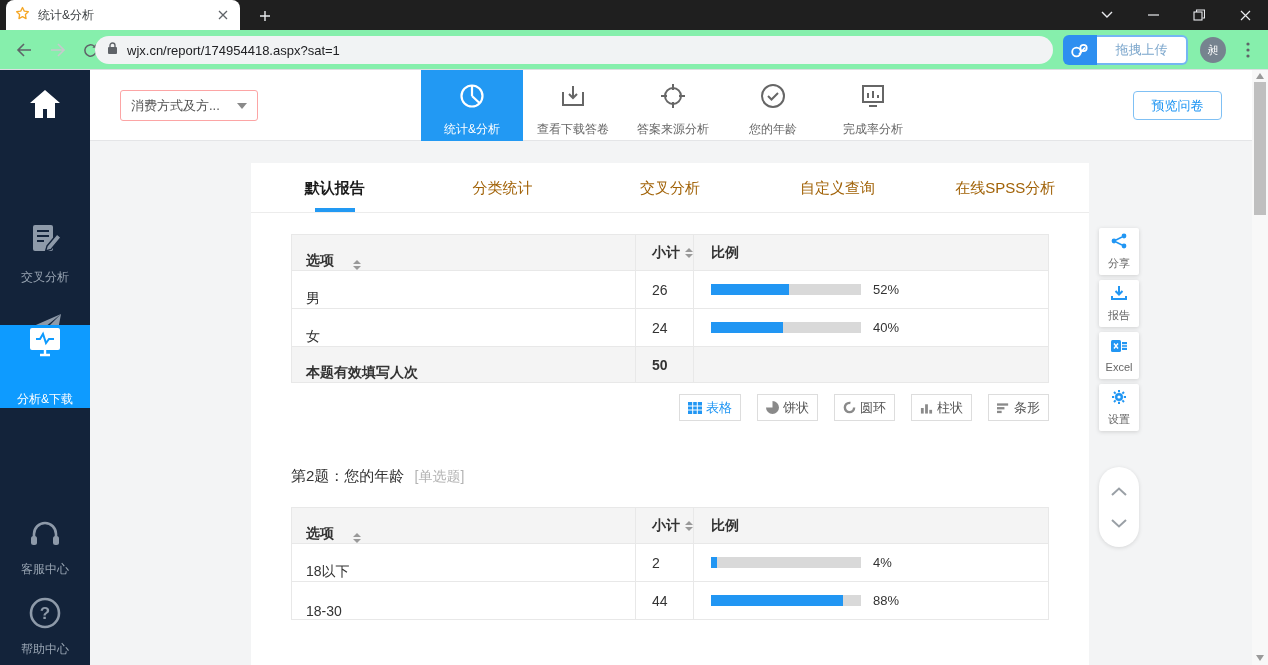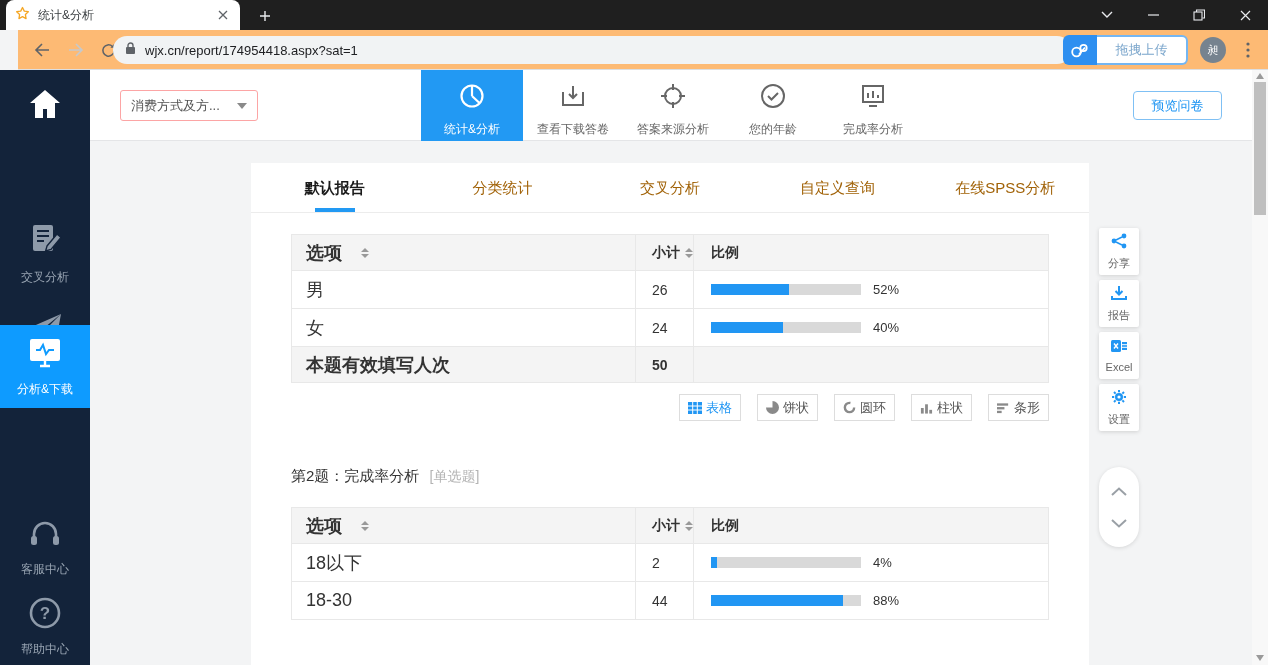--- a/index.html
+++ b/index.html
@@ -10,21 +10,21 @@
   }
   
   .tabstrip { position:absolute; top:0; left:0; right:0; height:30px; background:#1f1f1f; }
   .tab { position:absolute; left:6px; top:0; width:234px; height:30px; background:#fff;
          border-radius:8px 8px 0 0; display:flex; align-items:center; padding:0 9px; gap:8px; }
   .tab-title { flex:1; font-size:12px; color:#3c4043; white-space:nowrap; overflow:hidden; }
   .tab-close { width:16px; height:16px; display:flex; align-items:center; justify-content:center; }
   .newtab { position:absolute; left:252px; top:3px; width:26px; height:26px; display:flex; align-items:center; justify-content:center; }
   .wctrls { position:absolute; right:0; top:0; height:30px; display:flex; }
   .wctrl { width:46px; height:30px; display:flex; align-items:center; justify-content:center; }
-  .toolbar { position:absolute; top:30px; left:0; right:0; height:40px; background:#fdba74; border-bottom:1px solid #dcdee1;margin-left:18px; }
+  .toolbar { position:absolute; top:30px; left:0; right:0; height:40px; background:#86efac; border-bottom:1px solid #dcdee1; }
   .navbtn { position:absolute; top:8px; width:24px; height:24px; display:flex; align-items:center; justify-content:center; }
   .urlpill { position:absolute; left:95px; top:6px; width:958px; height:28px; background:#f1f3f4;
              border-radius:14px; display:flex; align-items:center; padding:0 12px; gap:9px; }
   .urltext { font-size:13px; color:#202124; }
   .ext { position:absolute; right:80px; top:5px; height:32px; display:flex; }
   .ext-icon { width:34px; height:30px; background:#2e8ff0; border-radius:6px 0 0 6px;
               display:flex; align-items:center; justify-content:center; }
   .ext-label { width:91px; height:30px; border:2px solid #74b6f2; border-left:none; border-radius:0 6px 6px 0;
                background:#fff; color:#7ba6cc; font-size:13px; display:flex; align-items:center; justify-content:center; }
   .avatar { position:absolute; right:42px; top:7px; width:26px; height:26px; border-radius:50%;
@@ -58,21 +58,21 @@
   .rtab.active { font-weight:bold; color:#1a1a1a; }
   .rtab.active::after { content:""; position:absolute; bottom:0; left:50%; margin-left:-20px;
                         width:40px; height:4px; background:#2299f3; }
   .qsection { padding:0 40px; }
   .qtitle-row { margin-top:38px; font-size:15px; color:#333; }
   .qtag { color:#b3b3b3; font-size:14px; margin-left:6px; }
   .qtable { margin-top:21px; width:758px; border:1px solid #e8e8e8; }
   .trow { display:flex; border-top:1px solid #e8e8e8; height:38px; align-items:center; background:#fff; }
   .trow.thead { border-top:none; height:35px; background:#f4f4f4; font-weight:bold; font-size:14px; }
   .trow.tfoot { background:#f4f4f4; font-weight:bold; }
-  .c-opt { width:343px; padding-left:14px; font-size:18px; align-self:stretch; display:flex; align-items:center;gap:14px; }
+  .c-opt { width:343px; padding-left:14px; font-size:14px; align-self:stretch; display:flex; align-items:flex-end;gap:14px; }
   .c-cnt { width:58px; padding-left:16px; font-size:14px; border-left:1px solid #e8e8e8; align-self:stretch; display:flex; align-items:center; }
   .c-ratio { flex:1; padding-left:17px; font-size:13px; border-left:1px solid #e8e8e8; align-self:stretch; display:flex; align-items:center; }
   .sort { display:inline-flex; flex-direction:column; margin-left:5px; gap:2px; }
   .sort i { width:0; height:0; border-left:4px solid transparent; border-right:4px solid transparent; }
   .sort .up { border-bottom:4px solid #999; }
   .sort .dn { border-top:4px solid #999; }
   .bar { width:150px; height:11px; background:#d9d9d9; }
   .bar-fill { height:11px; background:#2196f3; }
   .pct { margin-left:12px; font-size:13px; color:#333; }
   .ctype-row { width:758px; margin-top:11px; display:flex; justify-content:flex-end; gap:16px; }
@@ -208,21 +208,21 @@
     <span class="sb-label">交叉分析</span>
   </div>
   <div class="sb-item" style="top:242px">
     <span>
       <svg width="36" height="34" viewBox="0 0 36 34">
           <path d="M34 2L2 16l10 4zM34 2L14 22v9l6-7 9 5z" fill="#8e9aa9"></path>
         </svg>
     </span>
     <span class="sb-label">发送问卷</span>
   </div>
-  <div class="sb-item active" style="top:255px; height:83px; justify-content:center">
+  <div class="sb-item active" style="top:255px; height:83px; justify-content:space-between">
     <span>
       <svg width="36" height="34" viewBox="0 0 36 34">
           <rect x="3" y="3" width="30" height="22" rx="2" fill="#fff"></rect>
           <path d="M9 14h4l3-5 3 9 3-4h5" fill="none" stroke="#0e9bff" stroke-width="2"></path>
           <path d="M13 30h10M18 25v5" stroke="#fff" stroke-width="2.4"></path>
         </svg>
     </span>
     <span class="sb-label">分析&amp;下载</span>
   </div>
   <div class="sb-item" style="top:450px">
@@ -392,21 +392,21 @@
             <rect x="0" y="5" width="8" height="2.5" fill="#8a8a8a"></rect>
             <rect x="0" y="9" width="5" height="2.5" fill="#8a8a8a"></rect>
           </svg>
         <span>条形</span>
       </span>
     </div>
   </div>
 
   <div class="qsection">
     <div class="qtitle-row" style="margin-top:46px">
-      <span>第2题：完成率分析</span>
+      <span>第2题：您的年龄</span>
       <span class="qtag">[单选题]</span>
     </div>
     <div class="qtable">
       <div class="trow thead">
         <div class="c-opt">
             <span>选项</span>
           <span class="sort">
               <i class="up"></i>
               <i class="dn"></i>
             </span>

